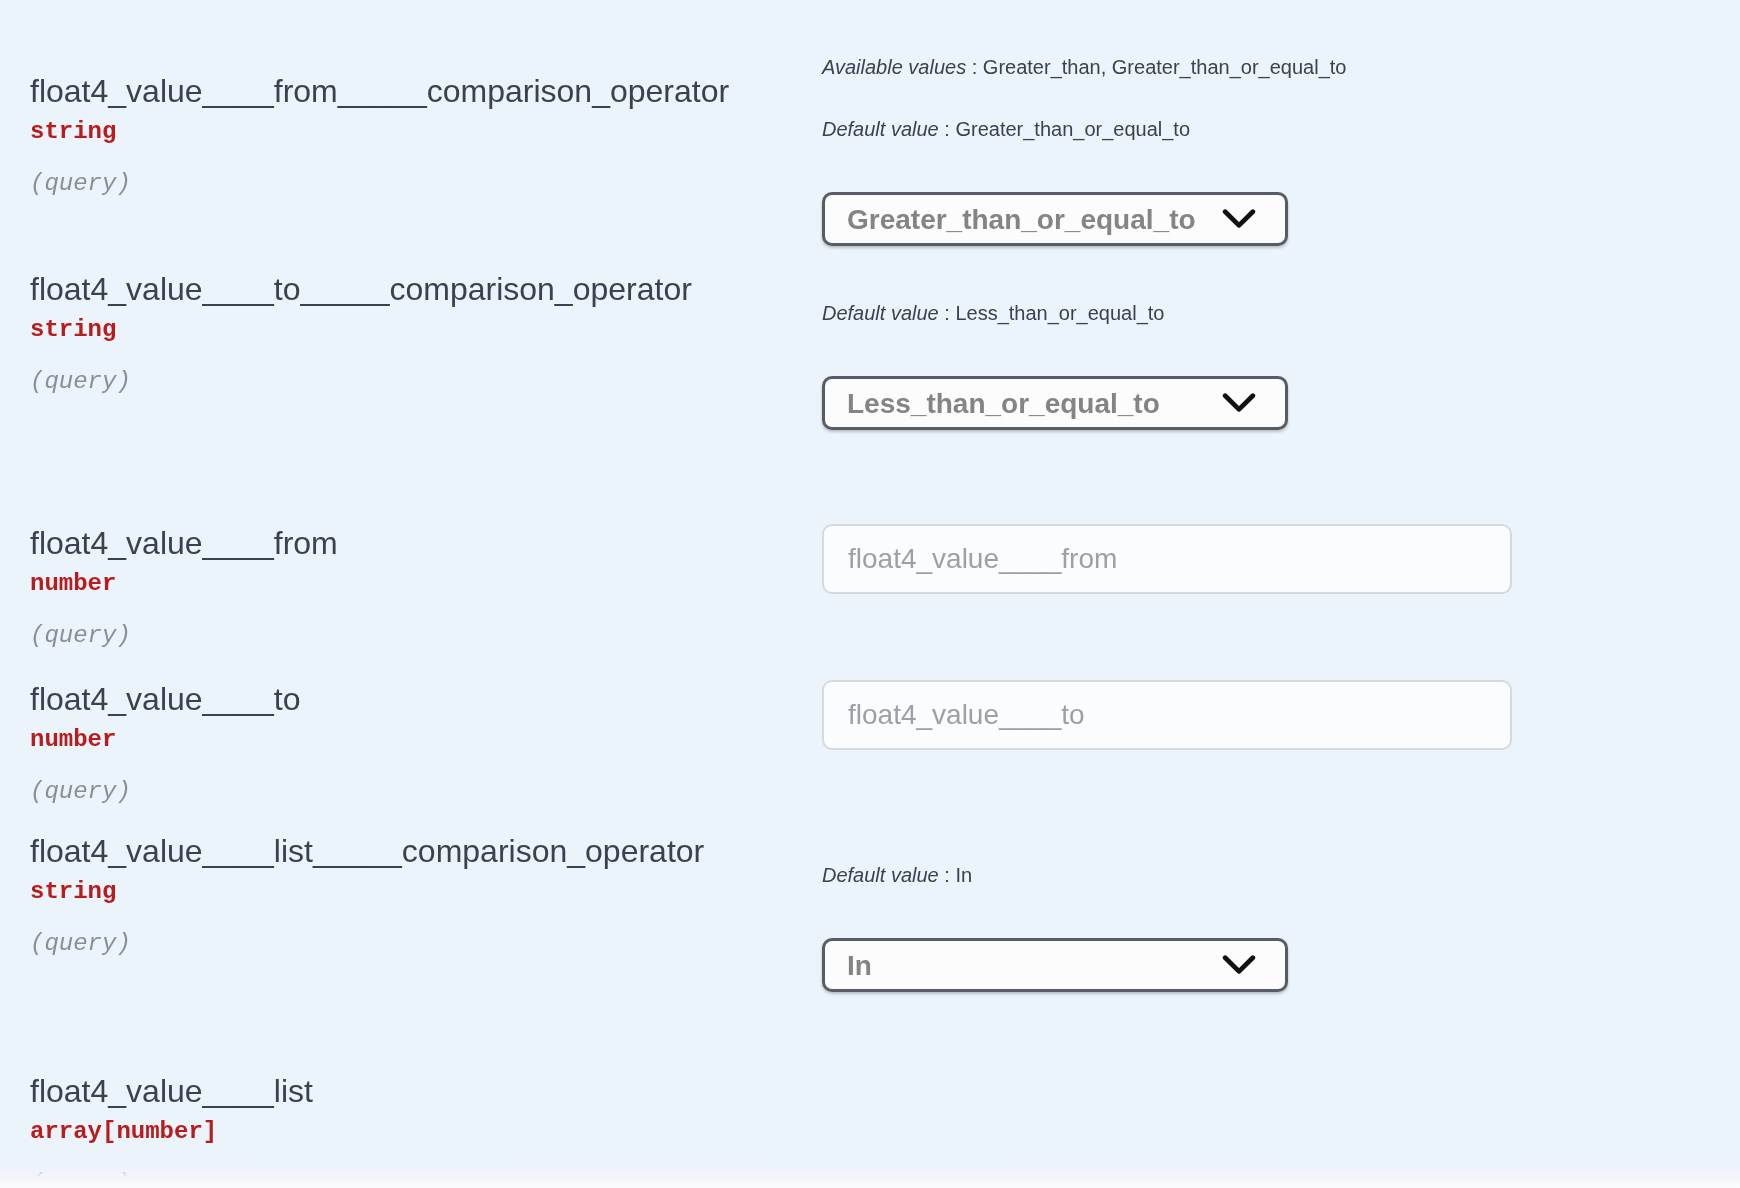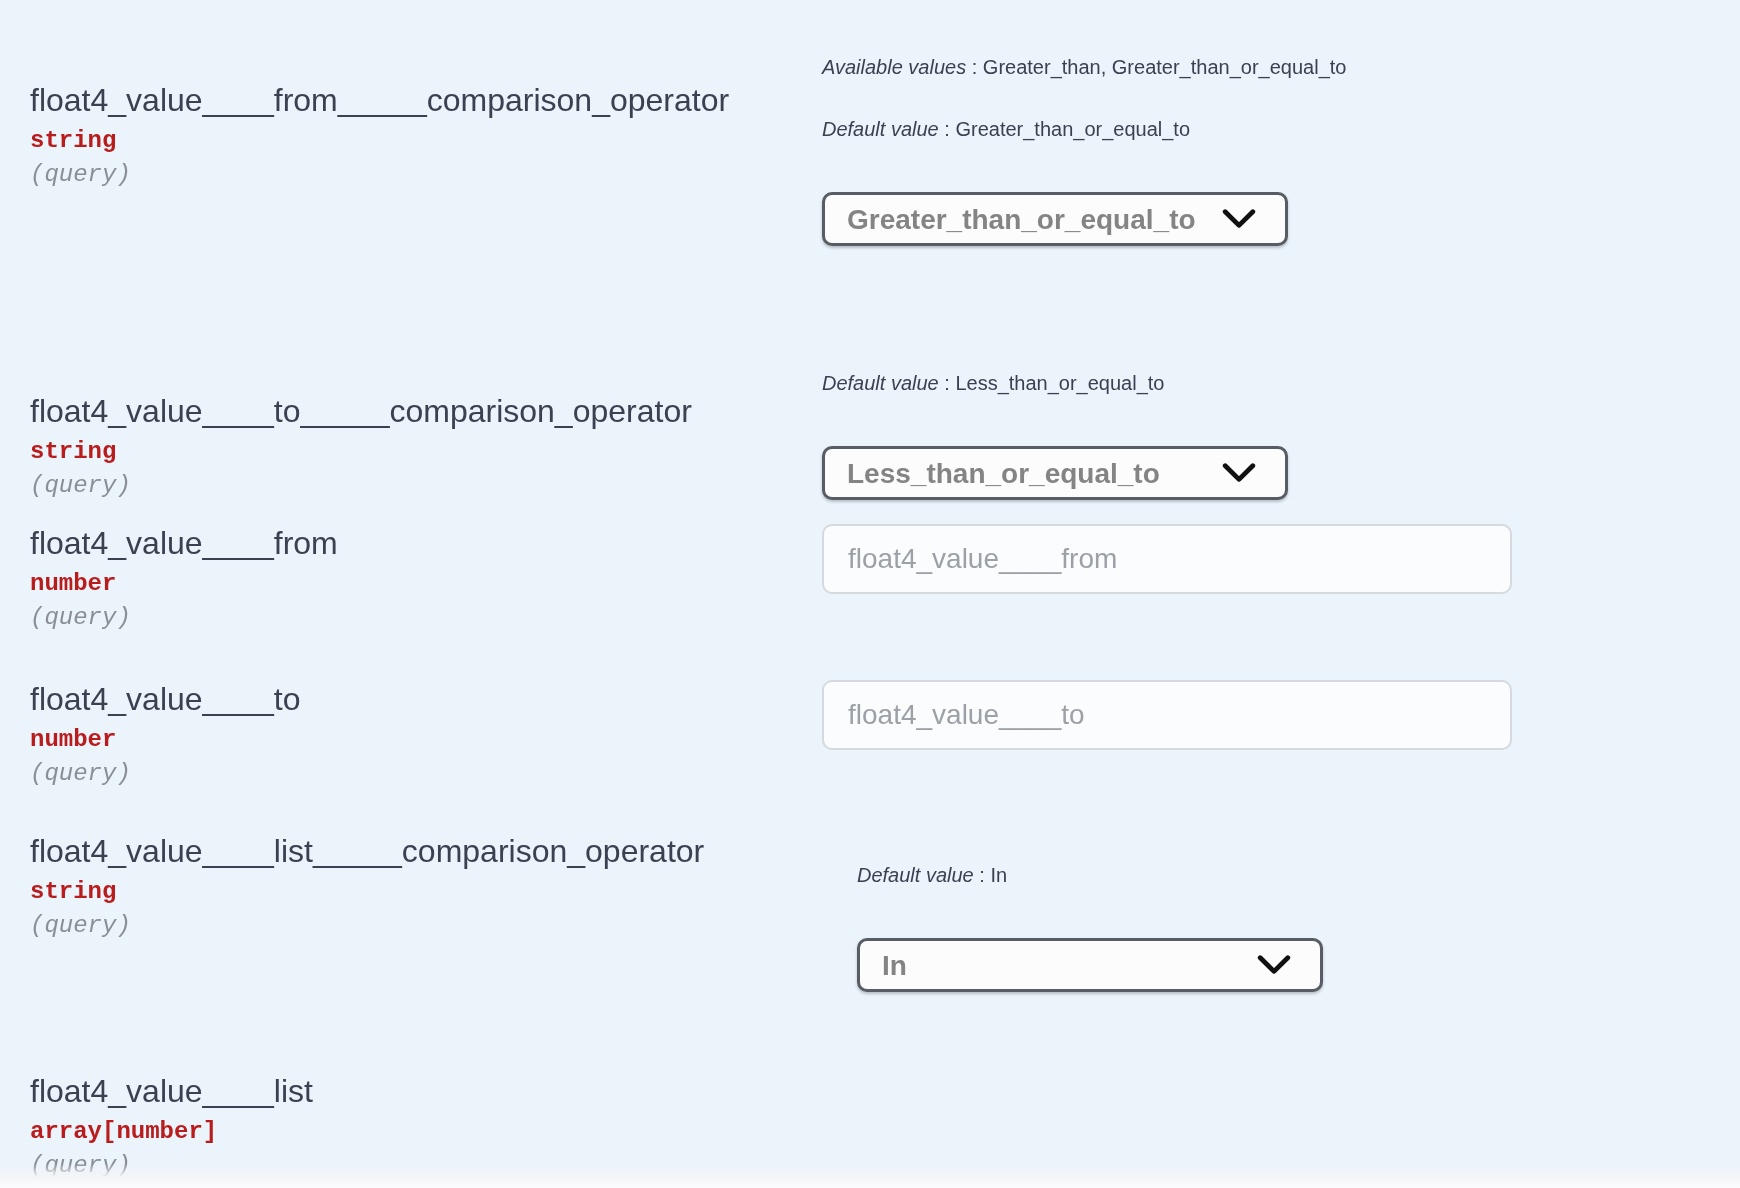--- a/index.html
+++ b/index.html
@@ -10,24 +10,24 @@
   }
   .page{
     position:relative;
     width:1740px;
     height:1188px;
     overflow:hidden;
     background:#ebf3fb;
   }
   #rows .row{display:flex;align-items:flex-start;}
   #rows .row:nth-child(1){min-height:244px;align-items:center;}
-  #rows .row:nth-child(2){min-height:254px;align-items:flex-end;}
+  #rows .row:nth-child(2){min-height:254px;}
   #rows .row:nth-child(3){min-height:156px;}
   #rows .row:nth-child(4){min-height:152px;}
-  #rows .row:nth-child(5){min-height:240px;gap:35px;}
+  #rows .row:nth-child(5){min-height:240px;}
 
   .col-name{
     width:822px;
     flex:none;
     box-sizing:border-box;
     padding:24px 20px 0 30px;
   }
   .param-name{
     font-size:32px;
     line-height:38px;
@@ -39,21 +39,21 @@
     font-size:24px;
     line-height:28px;
     margin-top:8px;
     color:#b91c1c;
   }
   .param-in{
     font-family:"Liberation Mono",monospace;
     font-style:italic;
     font-size:24px;
     line-height:28px;
-    margin-top:6px;
+    margin-top:24px;
     color:#8a8f96;
   }
 
   .col-desc{
     flex:1;
     box-sizing:border-box;
     padding-top:50px;
   }
   .row.input-row .col-desc{padding-top:24px;}
   .row.none-row .col-desc{padding-top:0;}

